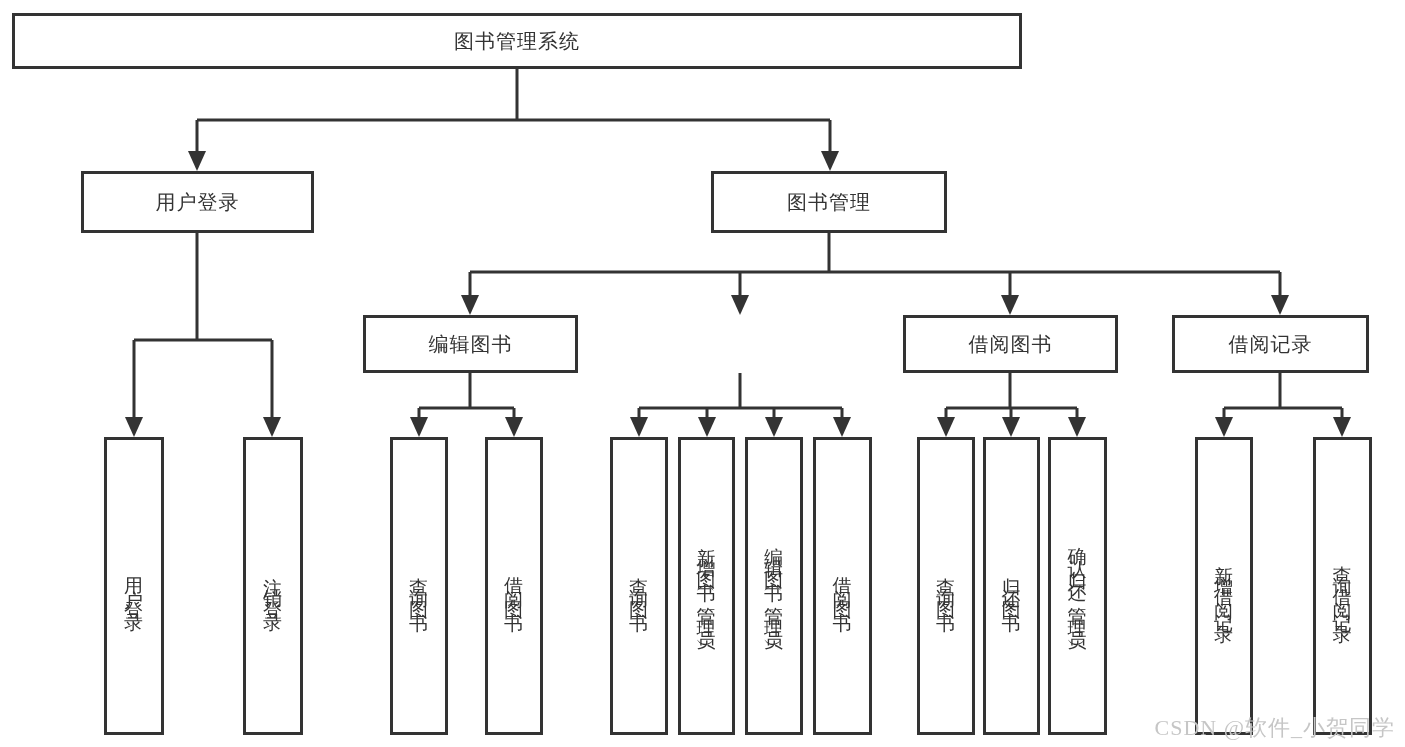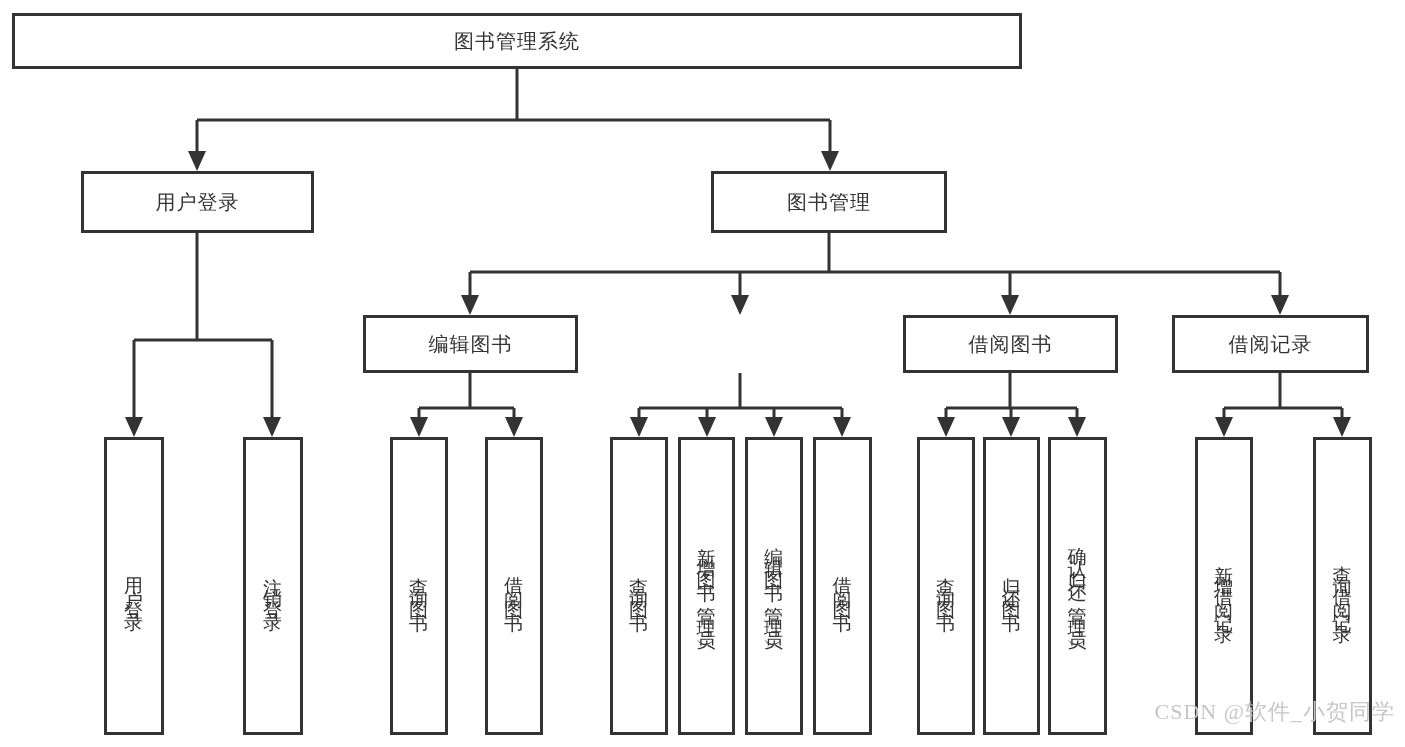--- a/index.html
+++ b/index.html
@@ -27,21 +27,21 @@
   }
   .lbl{
     font-size:20px;color:var(--text);letter-spacing:1px;white-space:nowrap;
   }
   .vlbl{
     writing-mode:vertical-rl;text-orientation:mixed;
     font-size:19px;color:var(--text);letter-spacing:12px;line-height:1;
     white-space:nowrap;
   }
   .watermark{
-    position:absolute;right:10px;bottom:20px;
+    position:absolute;right:10px;bottom:4px;
     font-size:22px;color:var(--watermark);letter-spacing:1px;white-space:nowrap;
   }
 </style>
 </head>
 <body>
 
 <div class="stage">
 
   <svg class="connectors" width="1405" height="747">
     <g>

